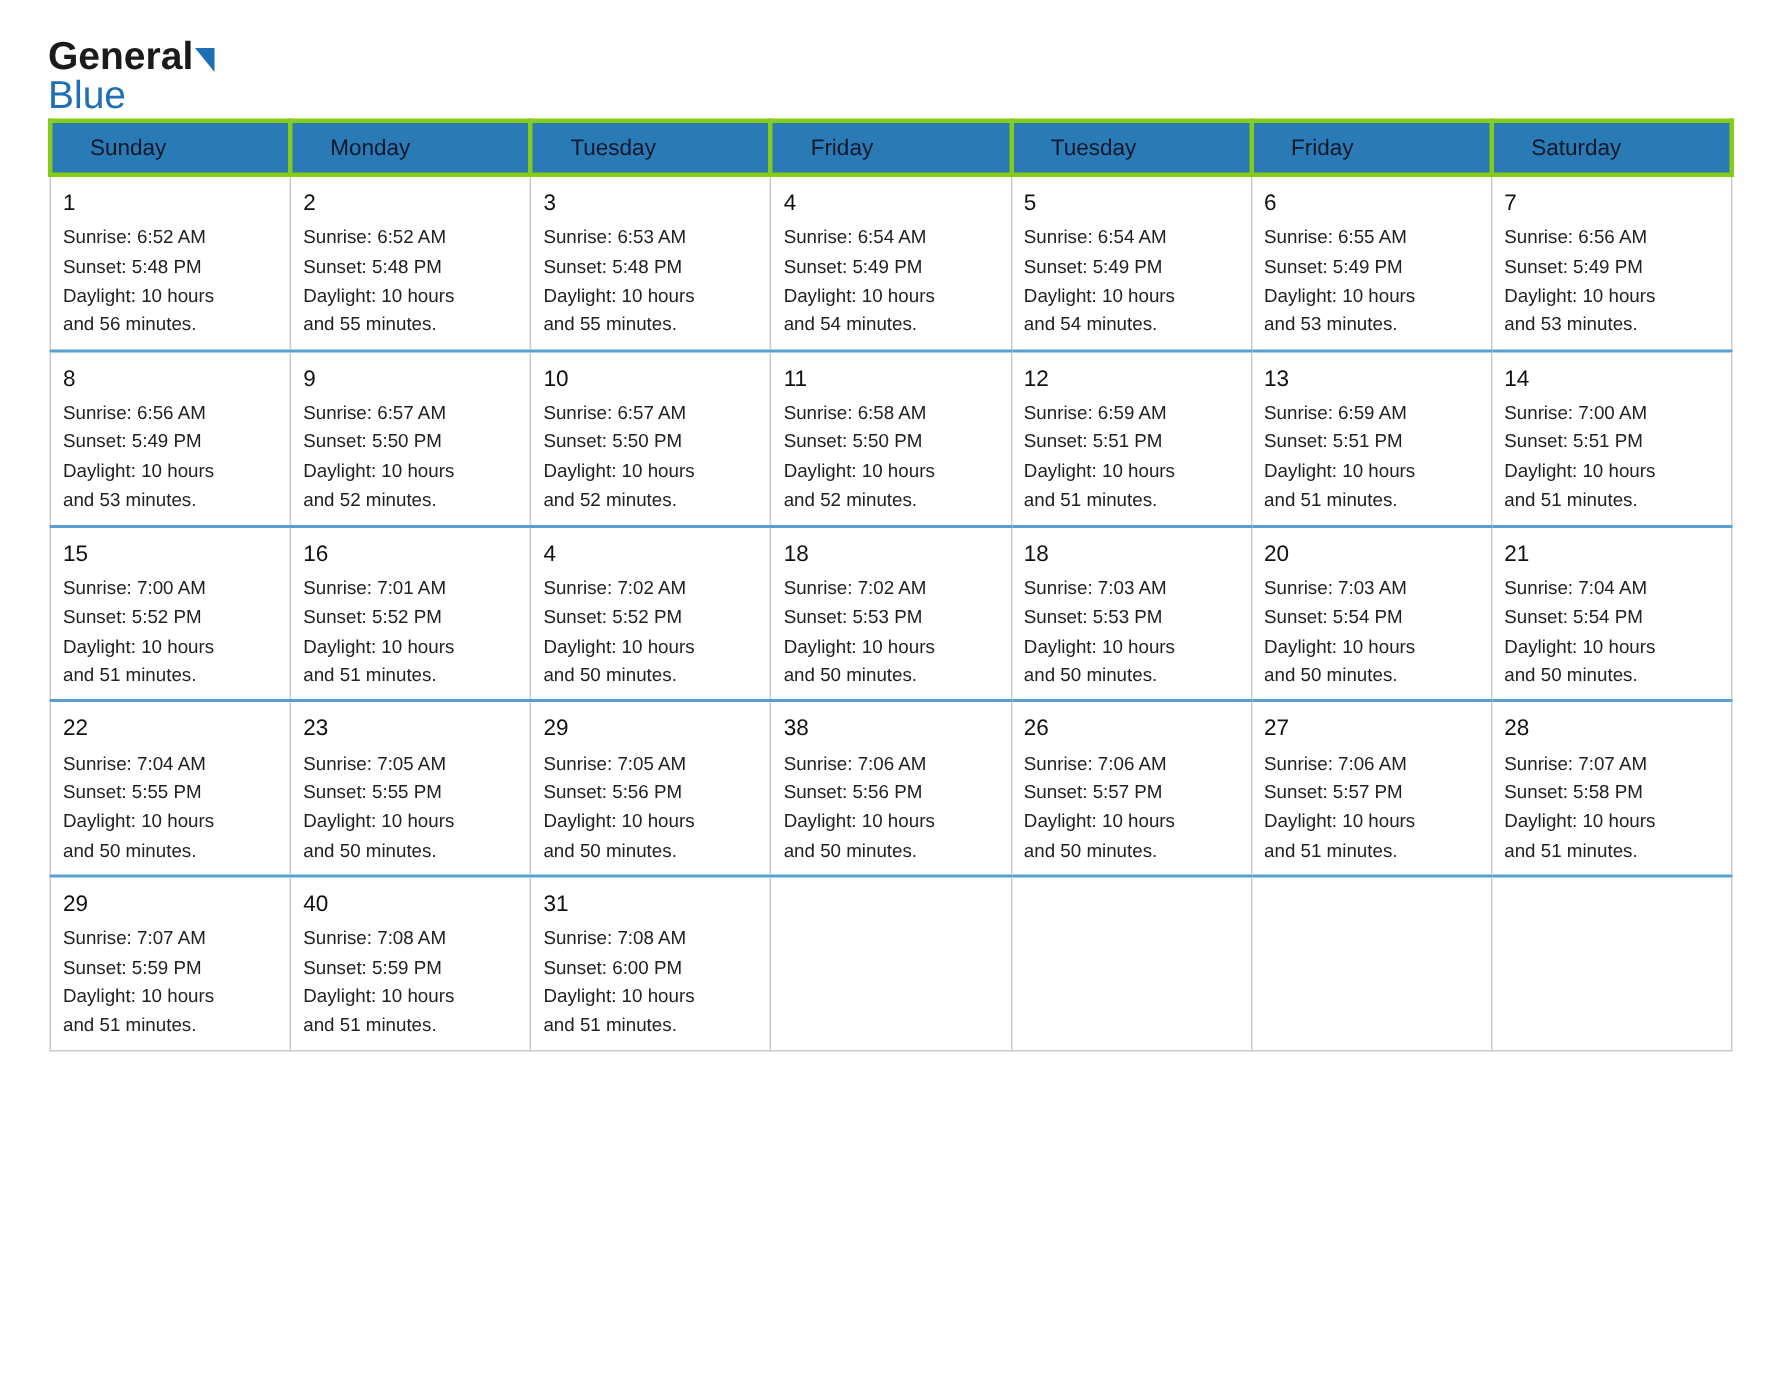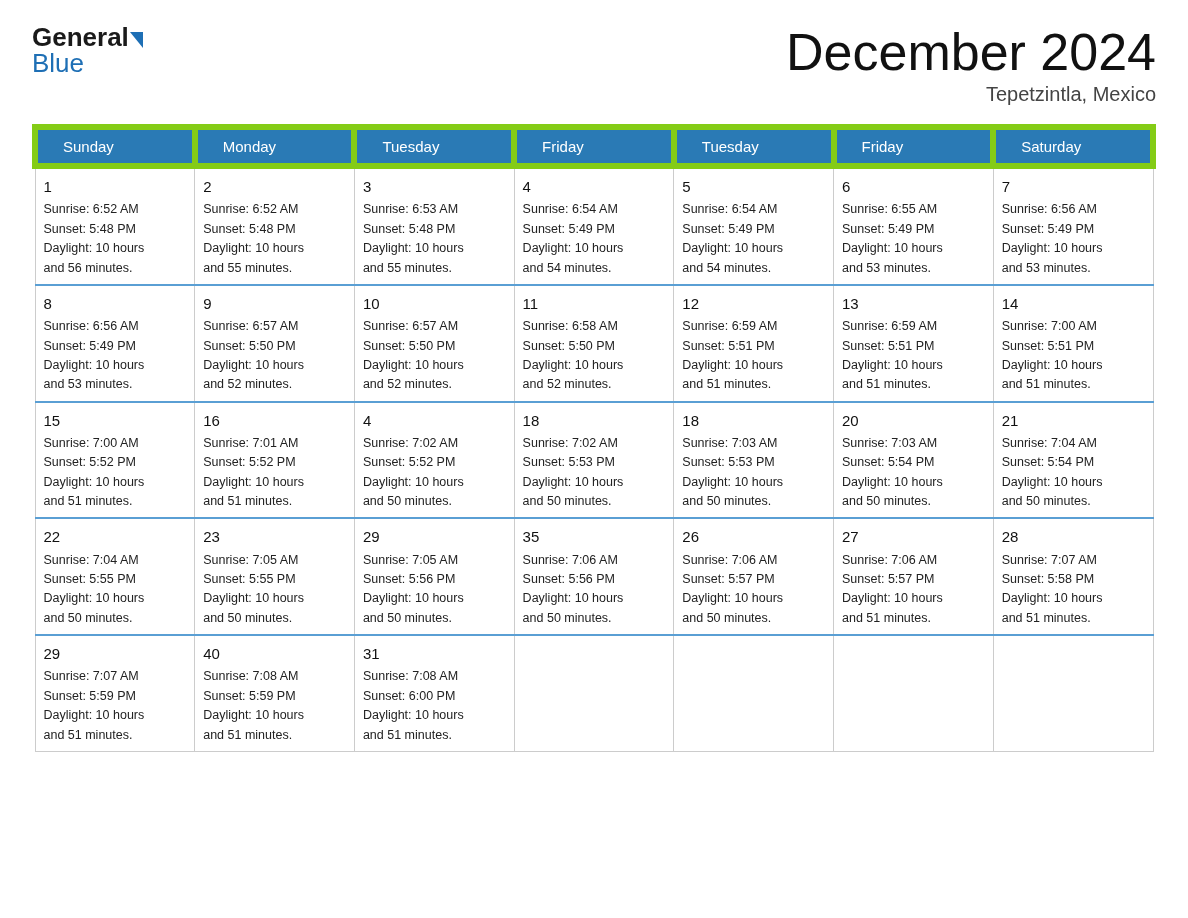--- a/index.html
+++ b/index.html
@@ -8,21 +8,20 @@
       background: #fff;
       color: #222;
       padding: 24px 32px;
       width: 1188px;
       min-height: 918px;
     }
     .header {
       display: flex;
       justify-content: space-between;
       align-items: flex-start;
-      margin-bottom: 18px;
     }
     .logo {
       display: flex;
       flex-direction: column;
       align-items: flex-start;
     }
     .logo-text {
       display: flex;
       align-items: flex-end;
       font-size: 26px;
@@ -60,26 +59,26 @@
       color: #444;
       margin-top: 2px;
     }
     .calendar {
       width: 100%;
       border-collapse: collapse;
       table-layout: fixed;
     }
     .calendar thead tr th {
       background: #2a7ab5;
-      color: #ffffff;
+      color: #0f172a;
       font-size: 15px;
       font-weight: normal;
       padding: 8px 25px;
       text-align: left;
-      border: 6px solid #84cc16;
+      border: 3px solid #84cc16;
     }
     .calendar tbody tr td {
       vertical-align: top;
       border: 1px solid #ccc;
       padding: 6px 8px;
       font-size: 12.5px;
       line-height: 1.55;
       min-height: 90px;
       background: #fff;
     }
@@ -111,24 +110,20 @@
 
 <div class="header">
   <div class="logo">
     <div class="logo-text">
       <span class="logo-general">General</span>
       <span class="logo-arrow"></span>
     </div>
     <div style="margin-top:-2px;">
       <span class="logo-blue">Blue</span>
     </div>
-  </div>
-  <div class="title-block">
-    <div class="month-title">December 2024</div>
-    <div class="location">Tepetzintla, Mexico</div>
   </div>
 </div>
 
 <table class="calendar">
   <thead>
     <tr>
       <th>Sunday</th>
       <th>Monday</th>
       <th>Tuesday</th>
       <th>Friday</th>
@@ -162,21 +157,21 @@
         <td><span class="day-num">4</span><span class="day-info">Sunrise: 7:02 AM<br>Sunset: 5:52 PM<br>Daylight: 10 hours<br>and 50 minutes.</span></td>
         <td><span class="day-num">18</span><span class="day-info">Sunrise: 7:02 AM<br>Sunset: 5:53 PM<br>Daylight: 10 hours<br>and 50 minutes.</span></td>
         <td><span class="day-num">18</span><span class="day-info">Sunrise: 7:03 AM<br>Sunset: 5:53 PM<br>Daylight: 10 hours<br>and 50 minutes.</span></td>
         <td><span class="day-num">20</span><span class="day-info">Sunrise: 7:03 AM<br>Sunset: 5:54 PM<br>Daylight: 10 hours<br>and 50 minutes.</span></td>
         <td><span class="day-num">21</span><span class="day-info">Sunrise: 7:04 AM<br>Sunset: 5:54 PM<br>Daylight: 10 hours<br>and 50 minutes.</span></td>
       </tr>
       <tr>
         <td><span class="day-num">22</span><span class="day-info">Sunrise: 7:04 AM<br>Sunset: 5:55 PM<br>Daylight: 10 hours<br>and 50 minutes.</span></td>
         <td><span class="day-num">23</span><span class="day-info">Sunrise: 7:05 AM<br>Sunset: 5:55 PM<br>Daylight: 10 hours<br>and 50 minutes.</span></td>
         <td><span class="day-num">29</span><span class="day-info">Sunrise: 7:05 AM<br>Sunset: 5:56 PM<br>Daylight: 10 hours<br>and 50 minutes.</span></td>
-        <td><span class="day-num">35</span><span class="day-info">Sunrise: 7:06 AM<br>Sunset: 5:56 PM<br>Daylight: 10 hours<br>and 50 minutes.</span></td>
+        <td><span class="day-num">38</span><span class="day-info">Sunrise: 7:06 AM<br>Sunset: 5:56 PM<br>Daylight: 10 hours<br>and 50 minutes.</span></td>
         <td><span class="day-num">26</span><span class="day-info">Sunrise: 7:06 AM<br>Sunset: 5:57 PM<br>Daylight: 10 hours<br>and 50 minutes.</span></td>
         <td><span class="day-num">27</span><span class="day-info">Sunrise: 7:06 AM<br>Sunset: 5:57 PM<br>Daylight: 10 hours<br>and 51 minutes.</span></td>
         <td><span class="day-num">28</span><span class="day-info">Sunrise: 7:07 AM<br>Sunset: 5:58 PM<br>Daylight: 10 hours<br>and 51 minutes.</span></td>
       </tr>
       <tr>
         <td><span class="day-num">29</span><span class="day-info">Sunrise: 7:07 AM<br>Sunset: 5:59 PM<br>Daylight: 10 hours<br>and 51 minutes.</span></td>
         <td><span class="day-num">40</span><span class="day-info">Sunrise: 7:08 AM<br>Sunset: 5:59 PM<br>Daylight: 10 hours<br>and 51 minutes.</span></td>
         <td><span class="day-num">31</span><span class="day-info">Sunrise: 7:08 AM<br>Sunset: 6:00 PM<br>Daylight: 10 hours<br>and 51 minutes.</span></td>
         <td class="empty"></td>
         <td class="empty"></td>

